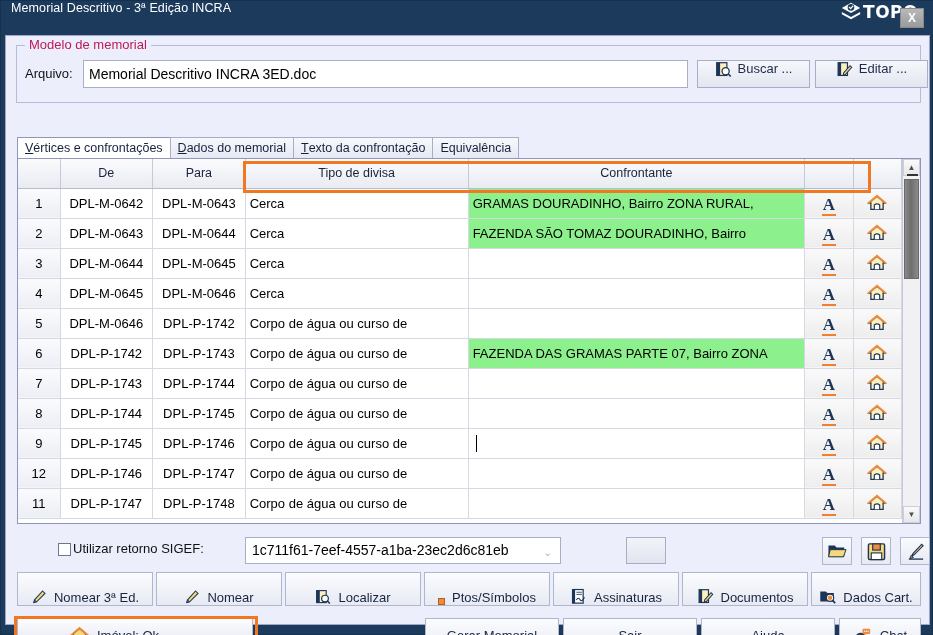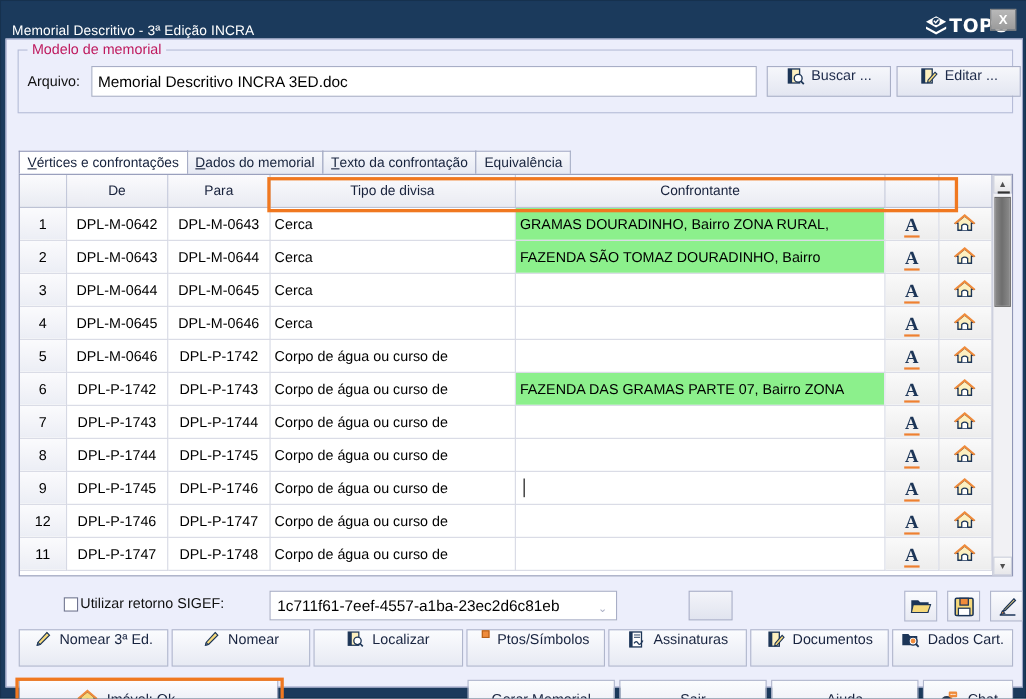--- a/index.html
+++ b/index.html
@@ -19,21 +19,21 @@
     width: 933px; height: 635px;
     background: #1b3a5c;
     border: 1px solid #16314e;
   }
 
   
   #titlebar {
     position: absolute; left: 0; top: 0;
     width: 933px; height: 34px;
     background: #1b3a5c;
-    display: flex; align-items: flex-end;
+    display: flex; align-items: flex-start;
   }
   #title-text {
     color: #ffffff;
     font-size: 12.5px;
     margin-left: 10px;
     letter-spacing: 0.1px;
     white-space: nowrap;
   }
   #title-spacer { flex: 1; }
   #brand {
@@ -298,21 +298,21 @@
   
   #toolrow {
     position: absolute; left: 11px; top: 536px;
     width: 904px; height: 34px;
   }
   .tool-btn {
     position: absolute; top: 0;
     height: 34px;
     background: linear-gradient(#fbfcfe, #e7eaf3);
     border: 1px solid #b0b6cc;
-    display: flex; align-items: flex-start; justify-content: center;
+    display: flex; align-items: flex-end; justify-content: center;
     gap: 7px;
     font-size: 13px; color: #17233f;
     cursor: pointer;
   }
 
   
   #bottomrow {
     position: absolute; left: 11px; top: 582px;
     width: 904px; height: 40px;
   }

